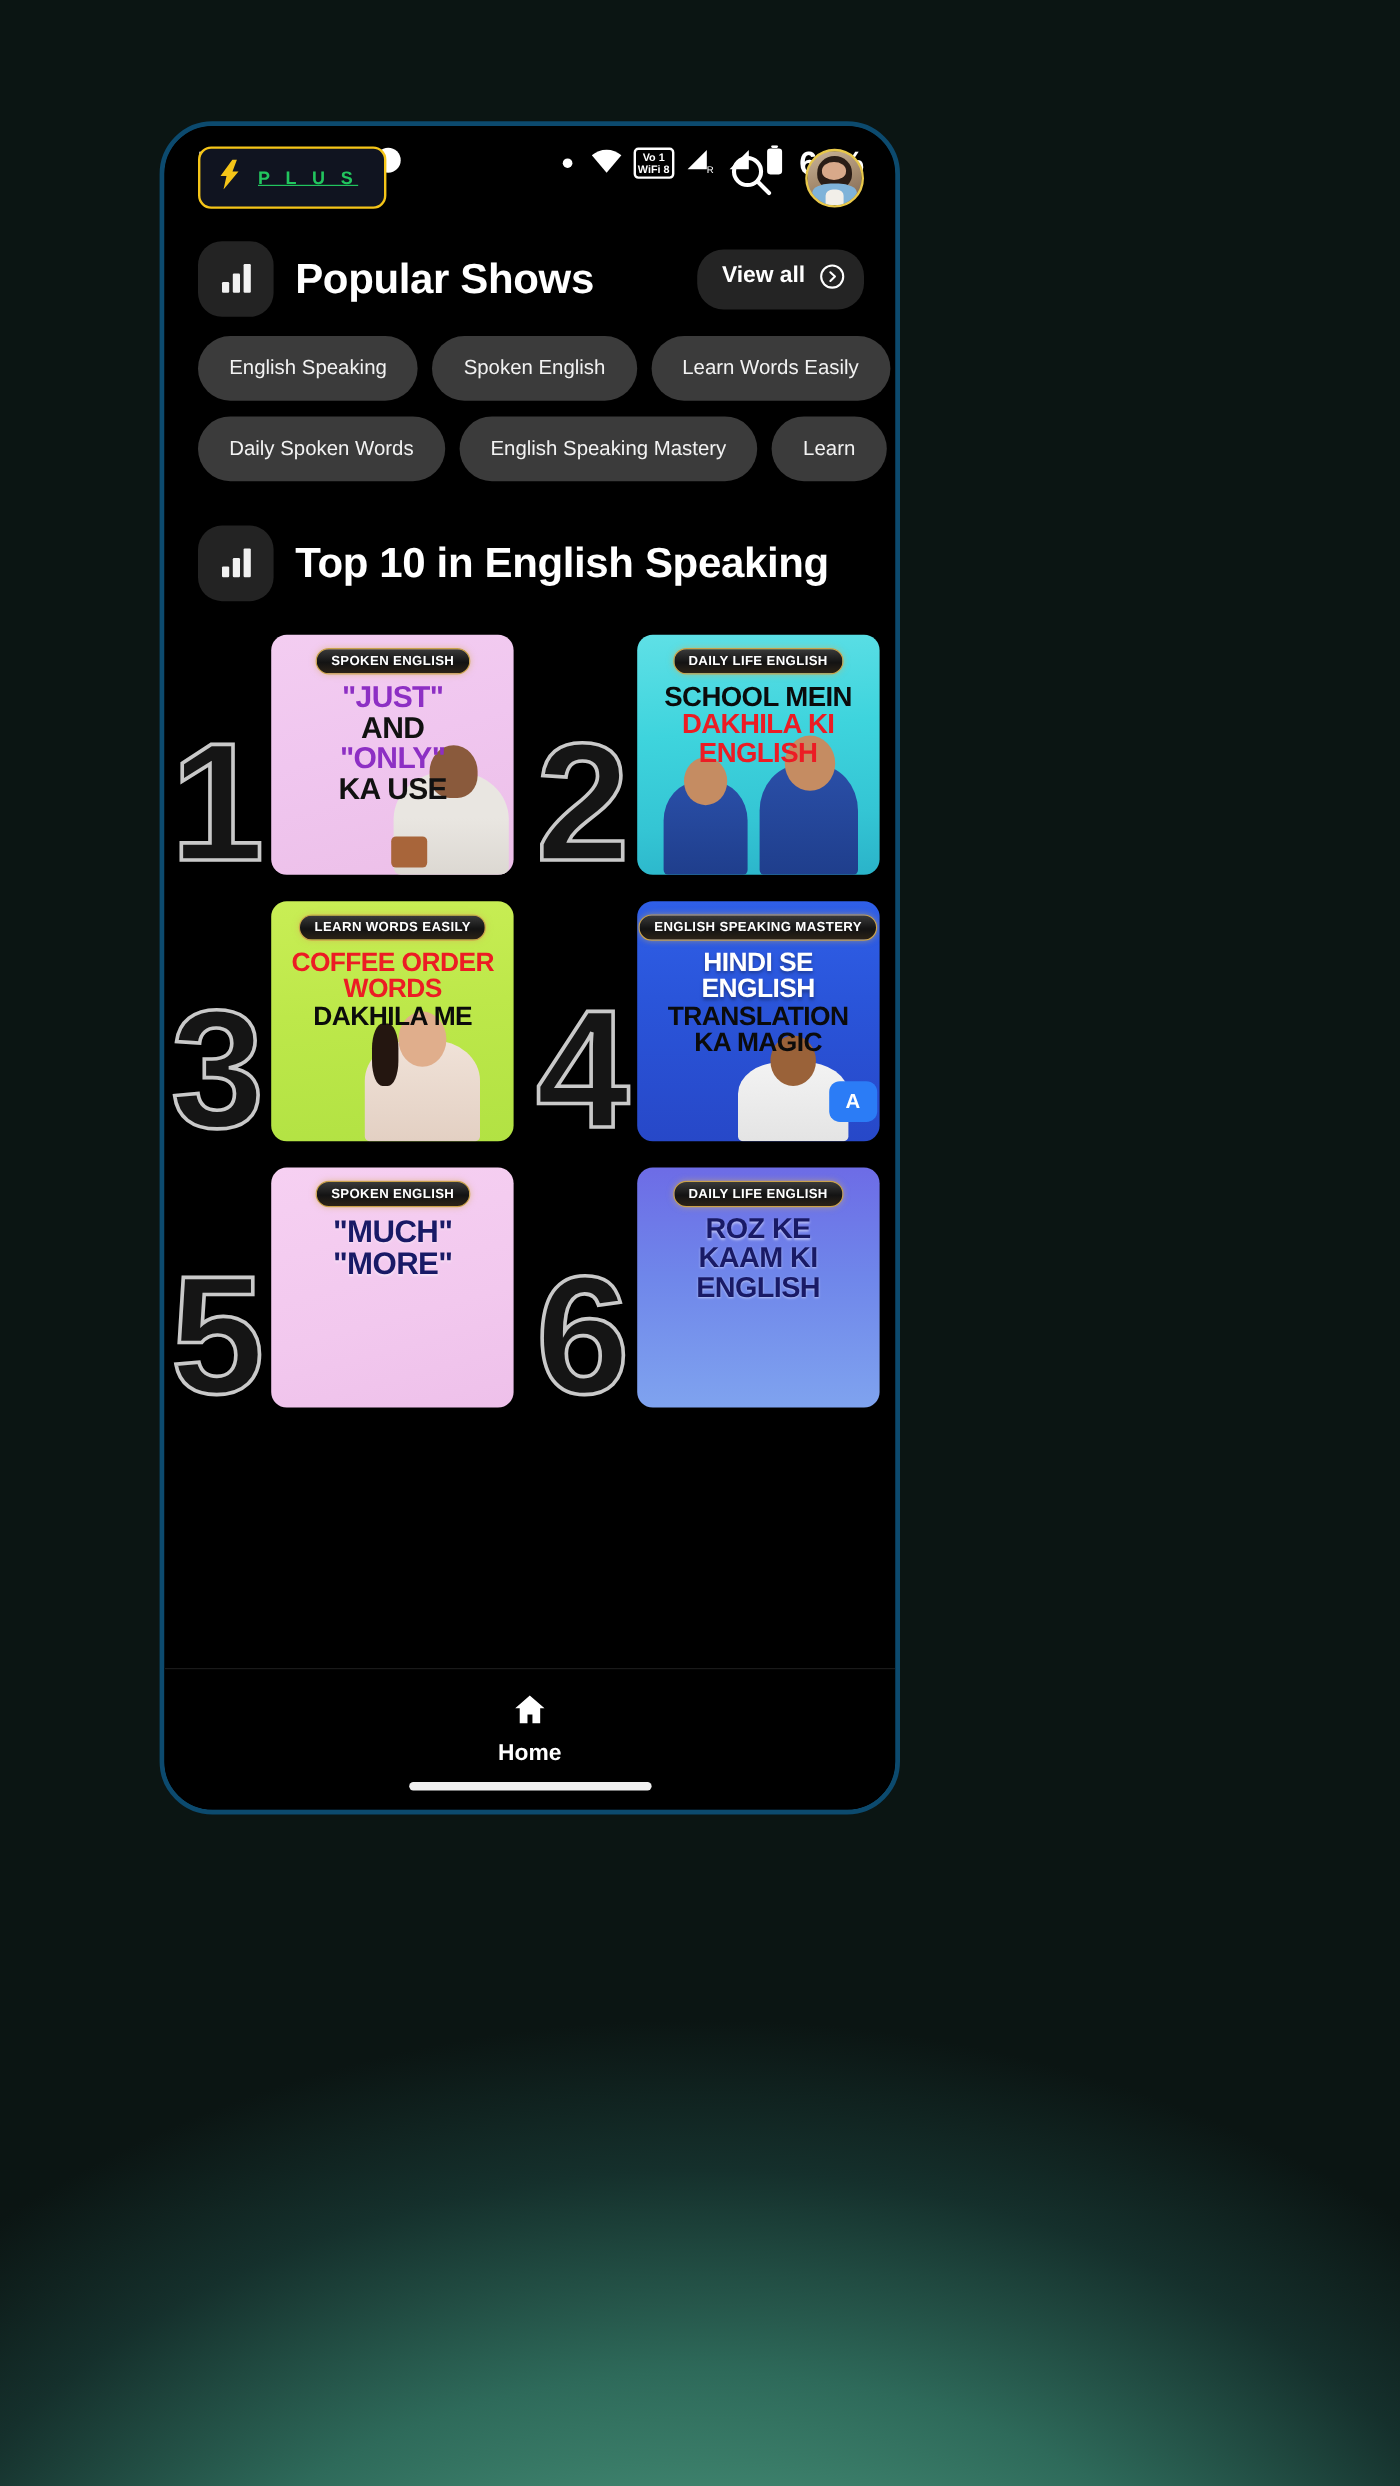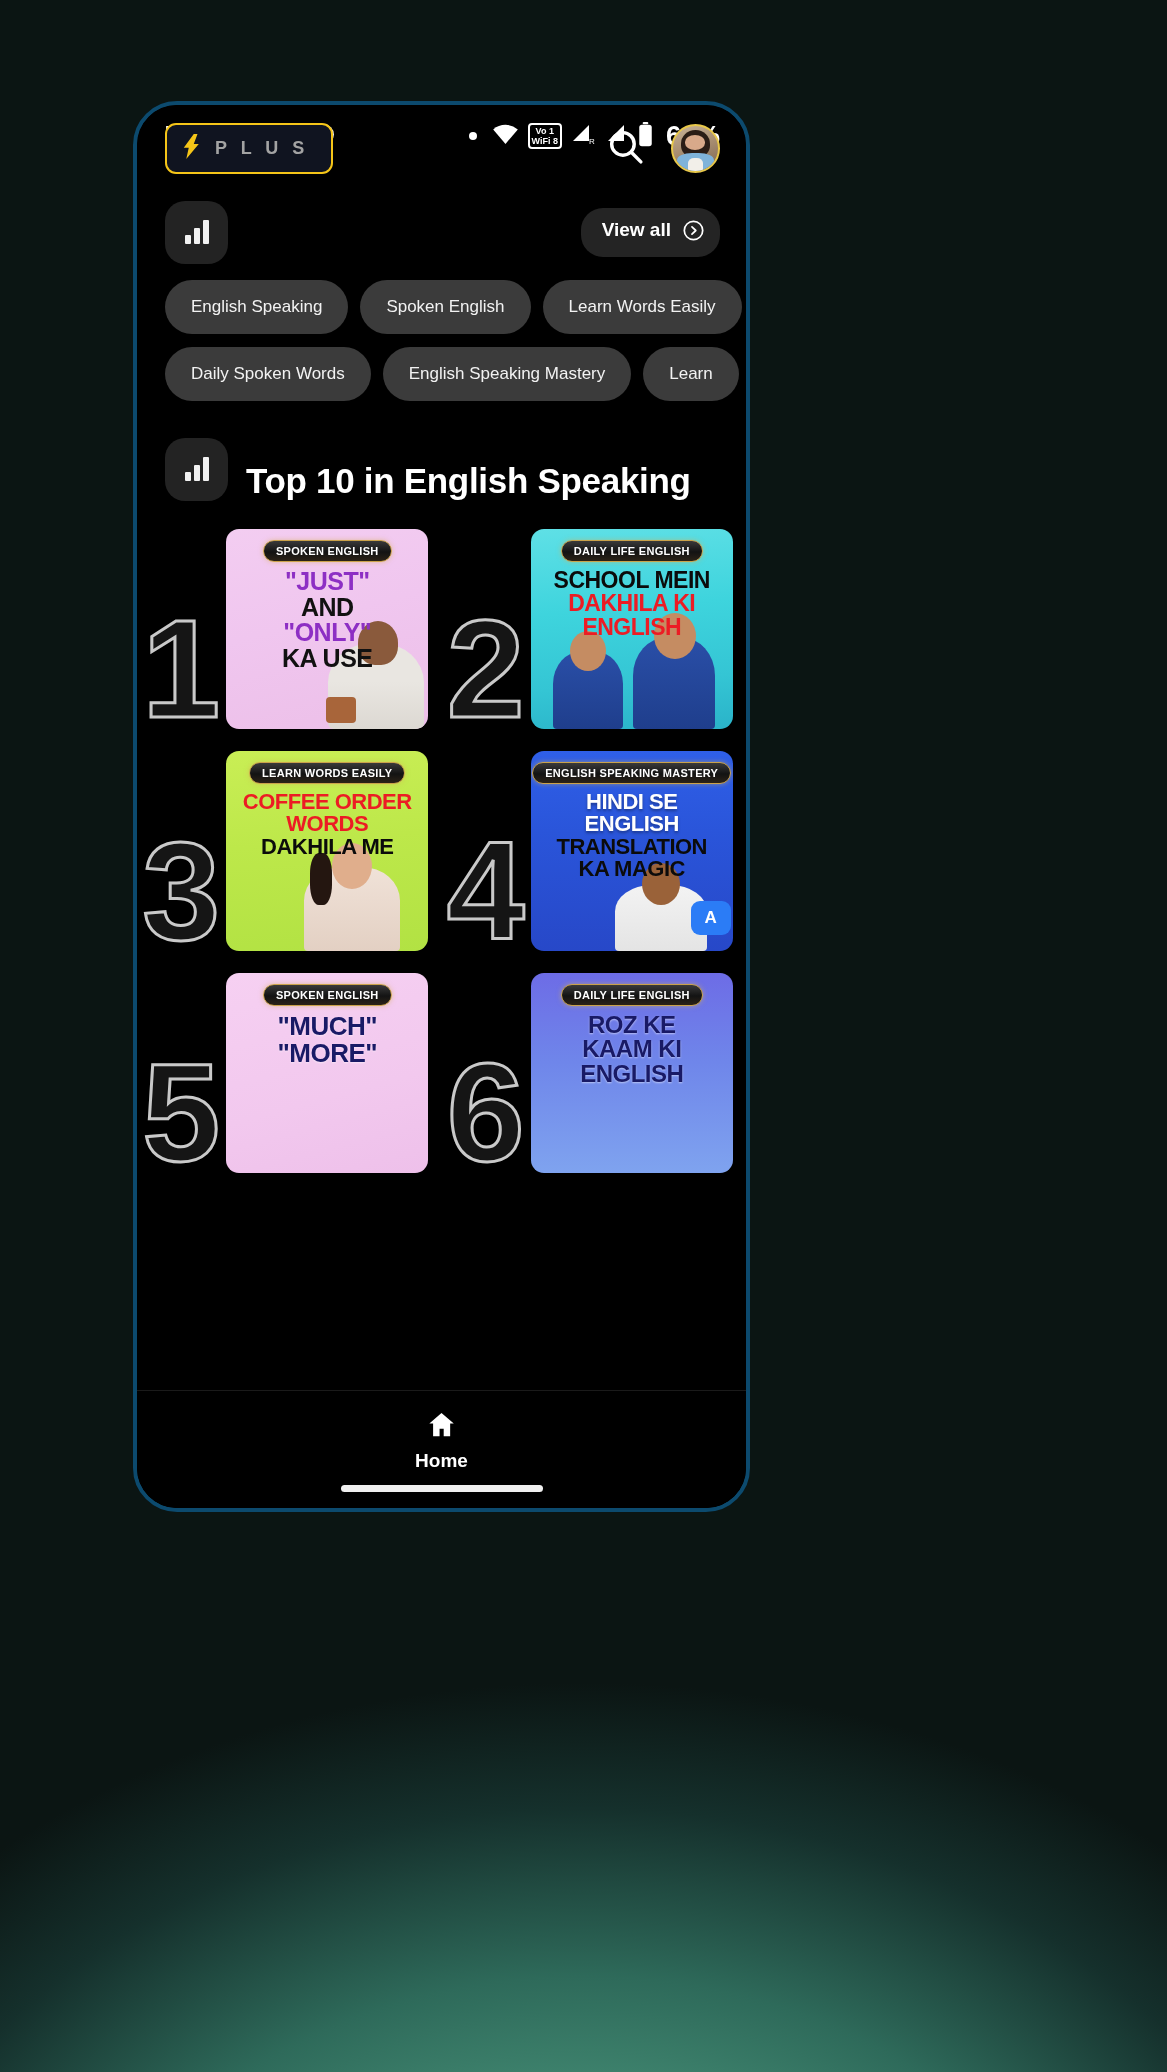--- a/index.html
+++ b/index.html
@@ -60,21 +60,21 @@
     height: 86px; display: flex; align-items: center;
     padding: 0 26px 0 28px;
   }
   .plus-badge {
     display: flex; align-items: center; gap: 13px;
     border: 2px solid #f5c518; border-radius: 11px;
     background: #101420;
     padding: 9px 22px 9px 16px;
   }
   .plus-label {
-    color: #a3a3a3; font-size: 18px; font-weight: 700; letter-spacing: 4.5px;
+    color: #22c55e; font-size: 15px; font-weight: 700; letter-spacing: 4.5px; text-decoration: underline;
   }
   .hdr-right { margin-left: auto; display: flex; align-items: center; gap: 25px; }
   .avatar {
     width: 49px; height: 49px; border-radius: 50%;
     border: 2px solid #e8c84a; overflow: hidden; position: relative;
     background: linear-gradient(160deg,#c9b49a 0%, #a98f72 45%, #7c6450 100%);
   }
   .avatar .hair { position:absolute; left:18%; top:10%; width:64%; height:62%; border-radius:50% 50% 45% 45%; background:#2a1d16; }
   .avatar .hair2 { position:absolute; left:26%; top:22%; width:46%; height:32%; border-radius:50%; background:#d8a98a; }
   .avatar .body { position:absolute; left:8%; bottom:0; width:84%; height:40%; border-radius:40% 40% 0 0; background:#7fb3d9; }
@@ -286,20 +286,21 @@
           </span>
         </div>
       </div>
 
       <div class="section-head">
         <span class="sq-icon">
             <i></i>
             <i></i>
             <i></i>
           </span>
+        <span class="section-title">Popular Shows</span>
         <span class="viewall">
           <span class="viewall-label">View all</span>
           <span>
             <svg width="23" height="23" viewBox="0 0 24 24" fill="none" stroke="#fff" stroke-width="1.8">
               <circle cx="12" cy="12" r="9.6"></circle>
                 <path d="M10.4 8.2 14.4 12l-4 3.8" stroke-linecap="round" stroke-linejoin="round"></path>
             </svg>
           </span>
         </span>
       </div>
@@ -310,21 +311,21 @@
           <span class="chip">Spoken English</span>
           <span class="chip">Learn Words Easily</span>
         </div>
         <div class="chip-row">
           <span class="chip">Daily Spoken Words</span>
           <span class="chip">English Speaking Mastery</span>
           <span class="chip">Learn</span>
         </div>
       </div>
 
-      <div class="section-head" style="padding-top:24px;align-items:flex-end;">
+      <div class="section-head" style="padding-top:24px;">
         <span class="sq-icon">
             <i></i>
             <i></i>
             <i></i>
           </span>
         <span class="section-title">Top 10 in English Speaking</span>
       </div>
 
       <div class="grid">
 

